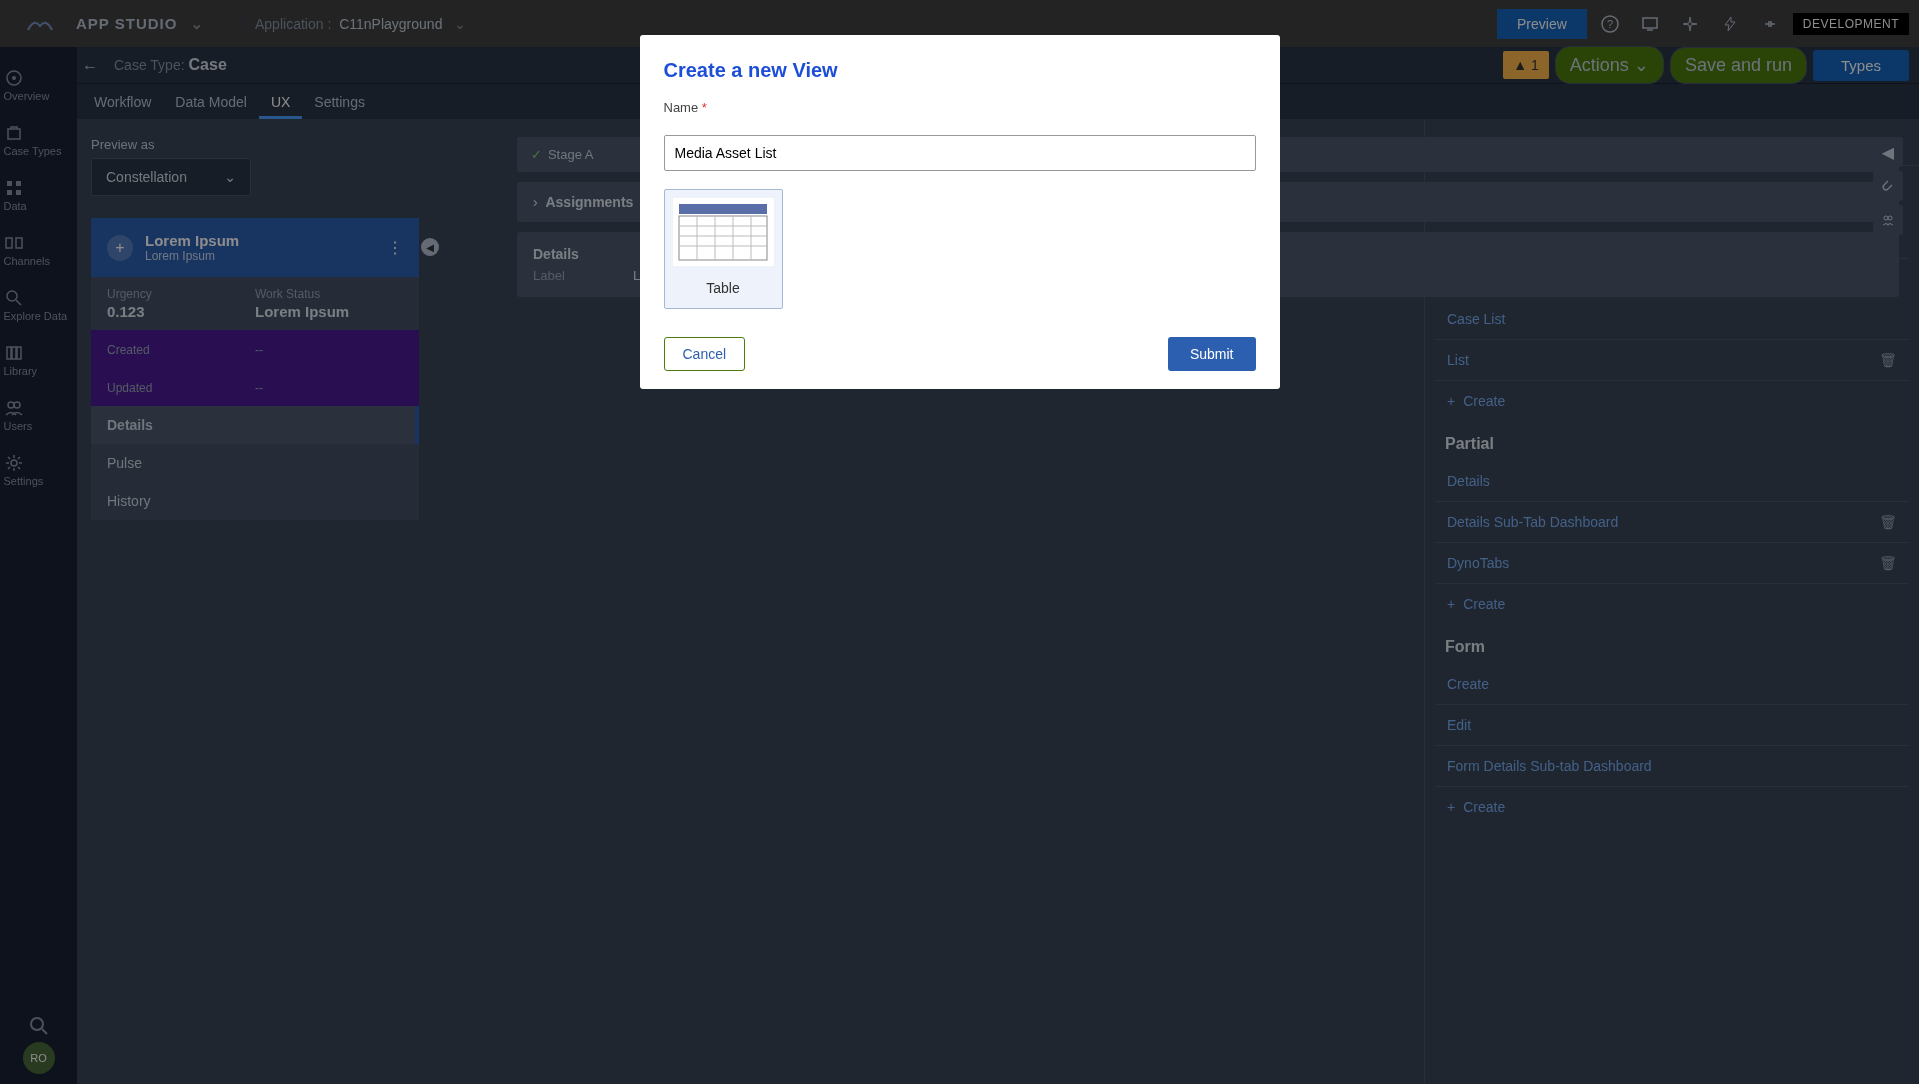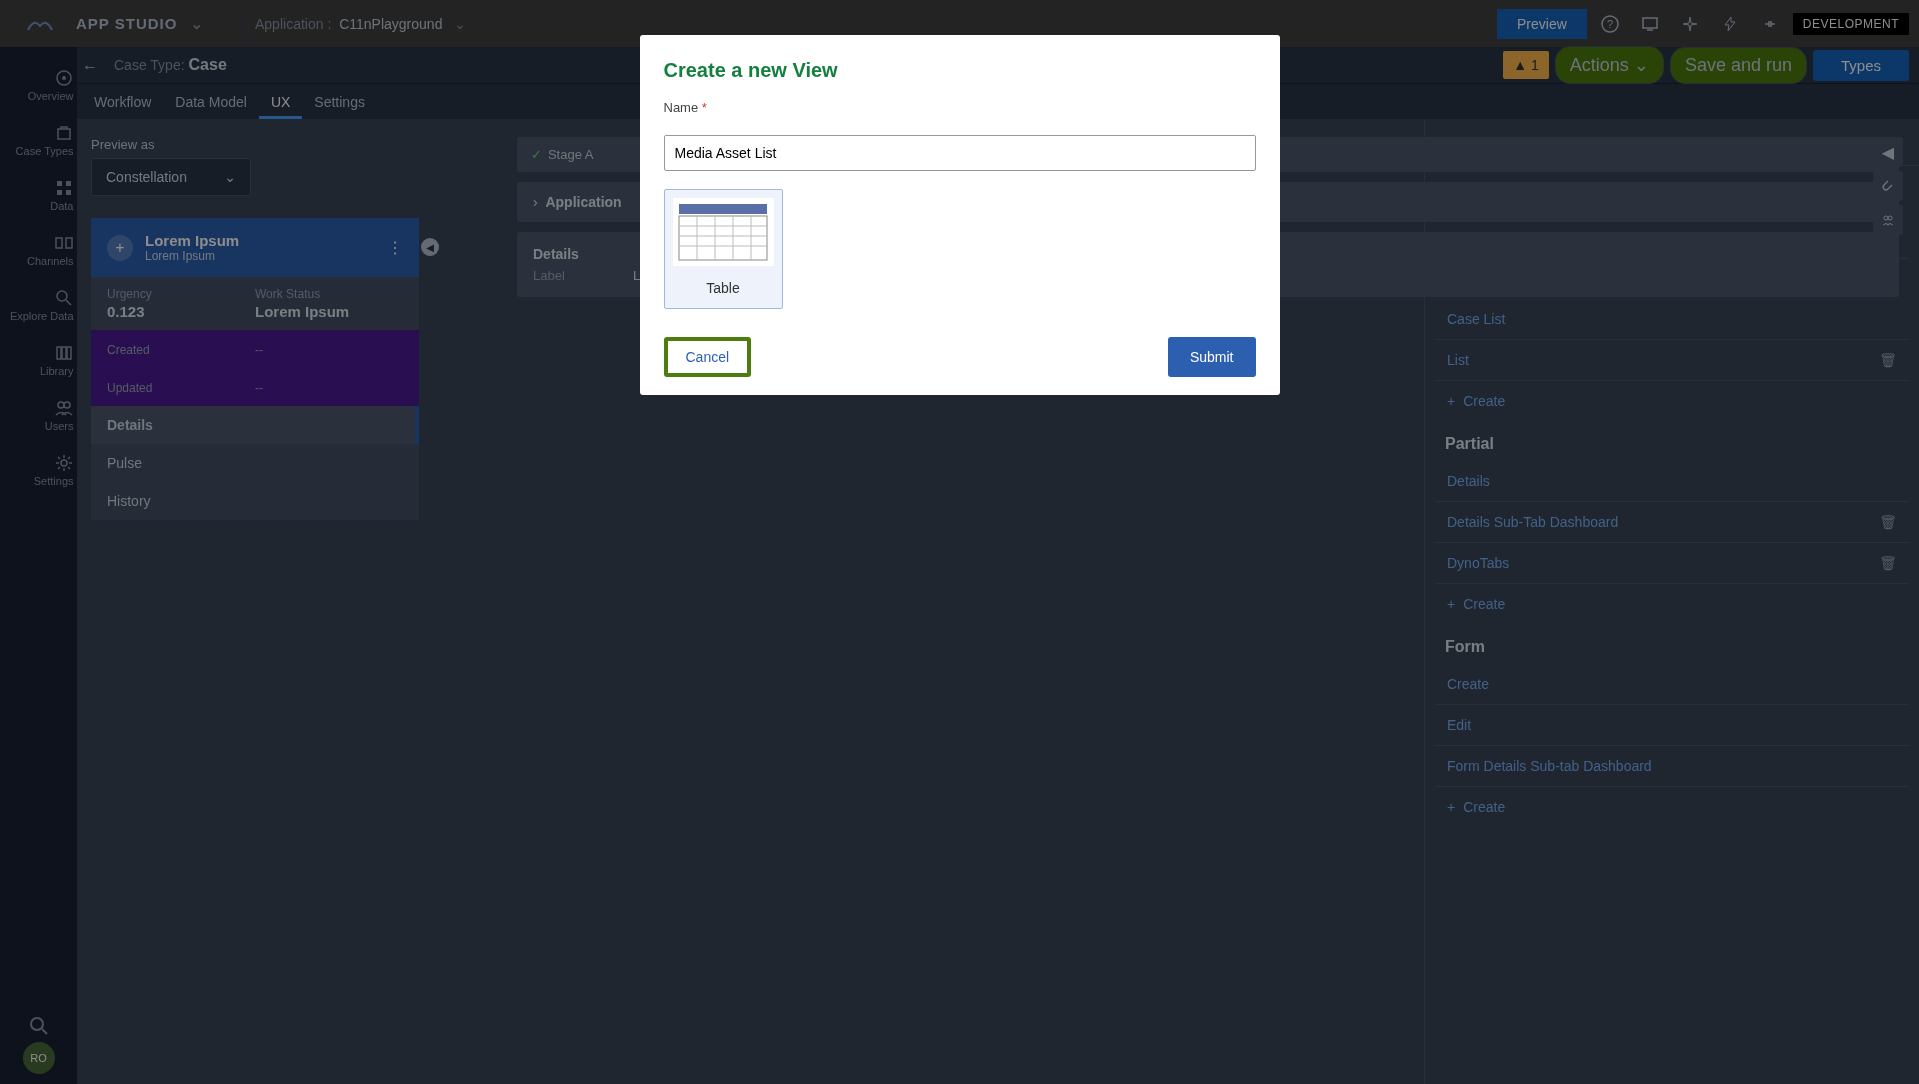--- a/index.html
+++ b/index.html
@@ -29,21 +29,21 @@
 .btn-secondary { background: #4d7c0f; color: #c5d0dd; border: 1px solid #4a5669; padding: 7px 14px; font-size: 18px; cursor: pointer; border-radius: 15px; }
 .btn-primary { background: #1565c0; color: #fff; border: none; padding: 7px 28px; font-size: 15px; cursor: pointer; border-radius: 3px; }
 
 
 .tabs-row { height: 35px; background: #2a3548; display: flex; align-items: center; padding-left: 82px; }
 .tab { padding: 9px 12px; color: #b8c4d4; font-size: 14px; cursor: pointer; }
 .tab.active { color: #fff; border-bottom: 3px solid #4a9eff; padding-bottom: 6px; }
 
 
 .left-sidebar { position: absolute; left: 0; top: 47px; bottom: 0; width: 77px; background: #1a2233; display: flex; flex-direction: column; align-items: center; padding-top: 10px; }
-.sidebar-item { width: 70px; height: 55px; display: flex; flex-direction: column; align-items: flex-end; justify-content: center; color: #8a96a8; font-size: 11px; cursor: pointer; gap: 2px; }
+.sidebar-item { width: 70px; height: 55px; display: flex; flex-direction: column; align-items: flex-start; justify-content: center; color: #8a96a8; font-size: 11px; cursor: pointer; gap: 2px; }
 .sidebar-bottom { margin-top: auto; padding-bottom: 10px; }
 .search-icon-big, .avatar { width: 32px; height: 32px; display: flex; align-items: center; justify-content: center; }
 .avatar { background: #4a6a3a; border-radius: 50%; color: #fff; font-size: 11px; }
 
 
 .main-area { position: absolute; left: 77px; top: 119px; right: 0; bottom: 0; background: #3a4558; display: flex; }
 .left-panel { flex: 1; padding: 18px 14px; }
 .preview-label { color: #c5d0dd; font-size: 13px; margin-bottom: 6px; }
 .preview-select { width: 160px; padding: 10px 14px; background: #2a3548; color: #d5dde6; border: 1px solid #4a5669; border-radius: 3px; font-size: 14px; }
 
@@ -86,29 +86,29 @@
 .right-tab.active { color: #7aaff5; border-bottom: 3px solid #7aaff5; padding-bottom: 5px; }
 .right-content { padding: 12px 10px; }
 .section-title { font-weight: 700; font-size: 16px; color: #dde5ee; padding: 14px 10px 8px 10px; }
 .view-item { display: flex; align-items: center; padding: 12px 12px; border-bottom: 1px solid #4a5669; color: #7aaff5; font-size: 14px; cursor: pointer; }
 .view-item .delete-icon { margin-left: auto; color: #9aa6b8; }
 .create-row { display: flex; align-items: center; padding: 12px 12px; color: #7aaff5; font-size: 14px; cursor: pointer; gap: 8px; }
 
 
 .overlay { position: absolute; inset: 0; background: rgba(0,0,0,0.45); display: flex; align-items: flex-start; justify-content: center; padding-top: 35px; z-index: 100; }
 .modal { width: 640px; background: #fff; border-radius: 3px; padding: 24px 24px 18px 24px; }
-.modal-title { font-size: 20px; font-weight: 600; color: #15803d; margin-bottom: 18px; }
+.modal-title { font-size: 20px; font-weight: 600; color: #1d4ed8; margin-bottom: 18px; }
 .field-label { font-size: 13px; color: #444; margin-bottom: 20px; }
 .req { color: #d33; }
 .text-input { width: 100%; padding: 9px 10px; border: 1px solid #999; border-radius: 2px; font-size: 14px; }
 .template-box { margin-top: 18px; width: 119px; border: 1px solid #a6b8d8; background: #eef3fb; padding: 8px; text-align: center; border-radius: 2px; }
 .template-box .thumb { width: 100%; height: 68px; background: #fff; display: flex; align-items: center; justify-content: center; margin-bottom: 8px; }
 .template-box .label { font-size: 14px; color: #333; padding: 6px 0 4px 0; }
 .modal-actions { display: flex; margin-top: 28px; gap: 8px; }
-.btn-cancel { padding: 8px 18px; border: 4px solid #4d7c0f; color: #2d5fb0; background: #fff; font-size: 14px; border-radius: 3px; cursor: pointer; }
+.btn-cancel { padding: 8px 18px; border: 1px solid #4d7c0f; color: #2d5fb0; background: #fff; font-size: 14px; border-radius: 3px; cursor: pointer; }
 .btn-submit { margin-left: auto; padding: 8px 22px; background: #2d5fb0; color: #fff; border: none; font-size: 14px; border-radius: 3px; cursor: pointer; }
 
 svg { display: block; }
 </style>
 </head>
 <body>
 
 <div class="top-header">
   <div class="logo">
     <svg viewBox="0 0 28 20">
@@ -288,21 +288,21 @@
       <div class="case-nav-item">History</div>
     </div>
 
     <div class="stage-area">
       <div class="stage-header">
         <span class="stage-check">✓</span>
         <span>Stage A</span>
       </div>
       <div class="assignments-row">
         <span>›</span>&nbsp;&nbsp;
-        <span style="font-weight:600">Application</span>
+        <span style="font-weight:600">Assignments</span>
       </div>
       <div class="details-panel">
         <div class="details-title">Details</div>
         <div class="details-row">
           <div class="details-label">Label</div>
           <div class="details-value">Lorem Ipsum</div>
         </div>
       </div>
       <div class="side-icons">
         <div class="side-icon-btn">◀</div>

